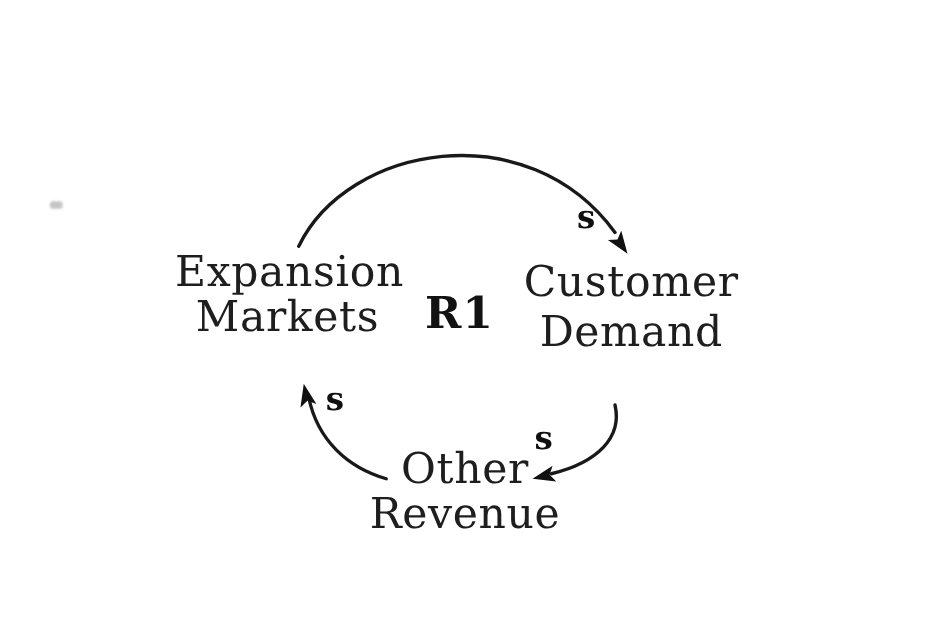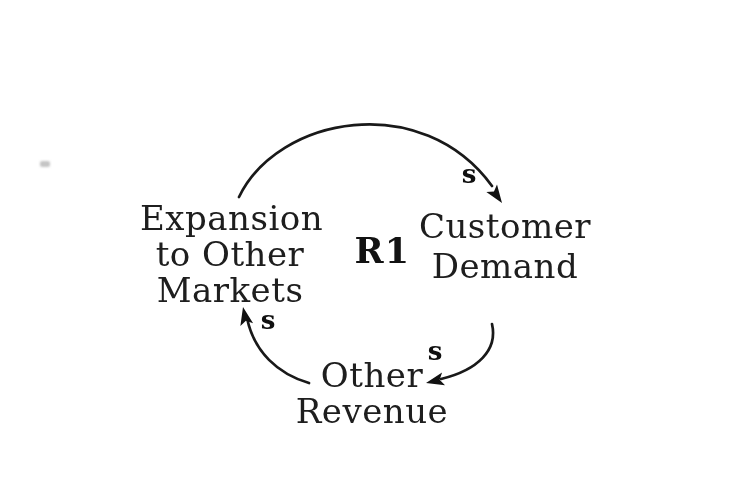--- a/index.html
+++ b/index.html
@@ -31,21 +31,21 @@
   }
   .node .line { display: block; }
   .node-expansion  { left: 140px; top: 200px; width: 180px; line-height: 36px; }
   .node-customer   { left: 415px; top: 206px; width: 180px; line-height: 40px; }
   .node-sales      { left: 292px; top: 357px; width: 160px; line-height: 36px; }
   .loop-label {
     position: absolute;
     left: 340px;
     top: 230px;
     width: 70px;
-    text-align: right;
+    text-align: left;
     font-size: 35px;
     font-weight: bold;
     color: #161616;
     letter-spacing: 1px;
   }
   .polarity {
     position: absolute;
     width: 24px;
     text-align: center;
     font-size: 26px;
@@ -105,21 +105,20 @@
       </g>
 
       <g>
         <path class="arc" d="M 309 383 C 278 374, 254 352, 247 318"></path>
         <path class="head" d="M 0 0 L -18 -6.5 L -14 0 L -18 6.5 Z" transform="translate(243,307) rotate(-102)"></path>
       </g>
     </svg>
 
     <div class="node node-expansion">
       <span class="line">Expansion</span>
-      <span class="line">to Other</span>
       <span class="line">Markets</span>
     </div>
 
     <div class="node node-customer">
       <span class="line">Customer</span>
       <span class="line">Demand</span>
     </div>
 
     <div class="node node-sales">
       <span class="line">Other</span>

